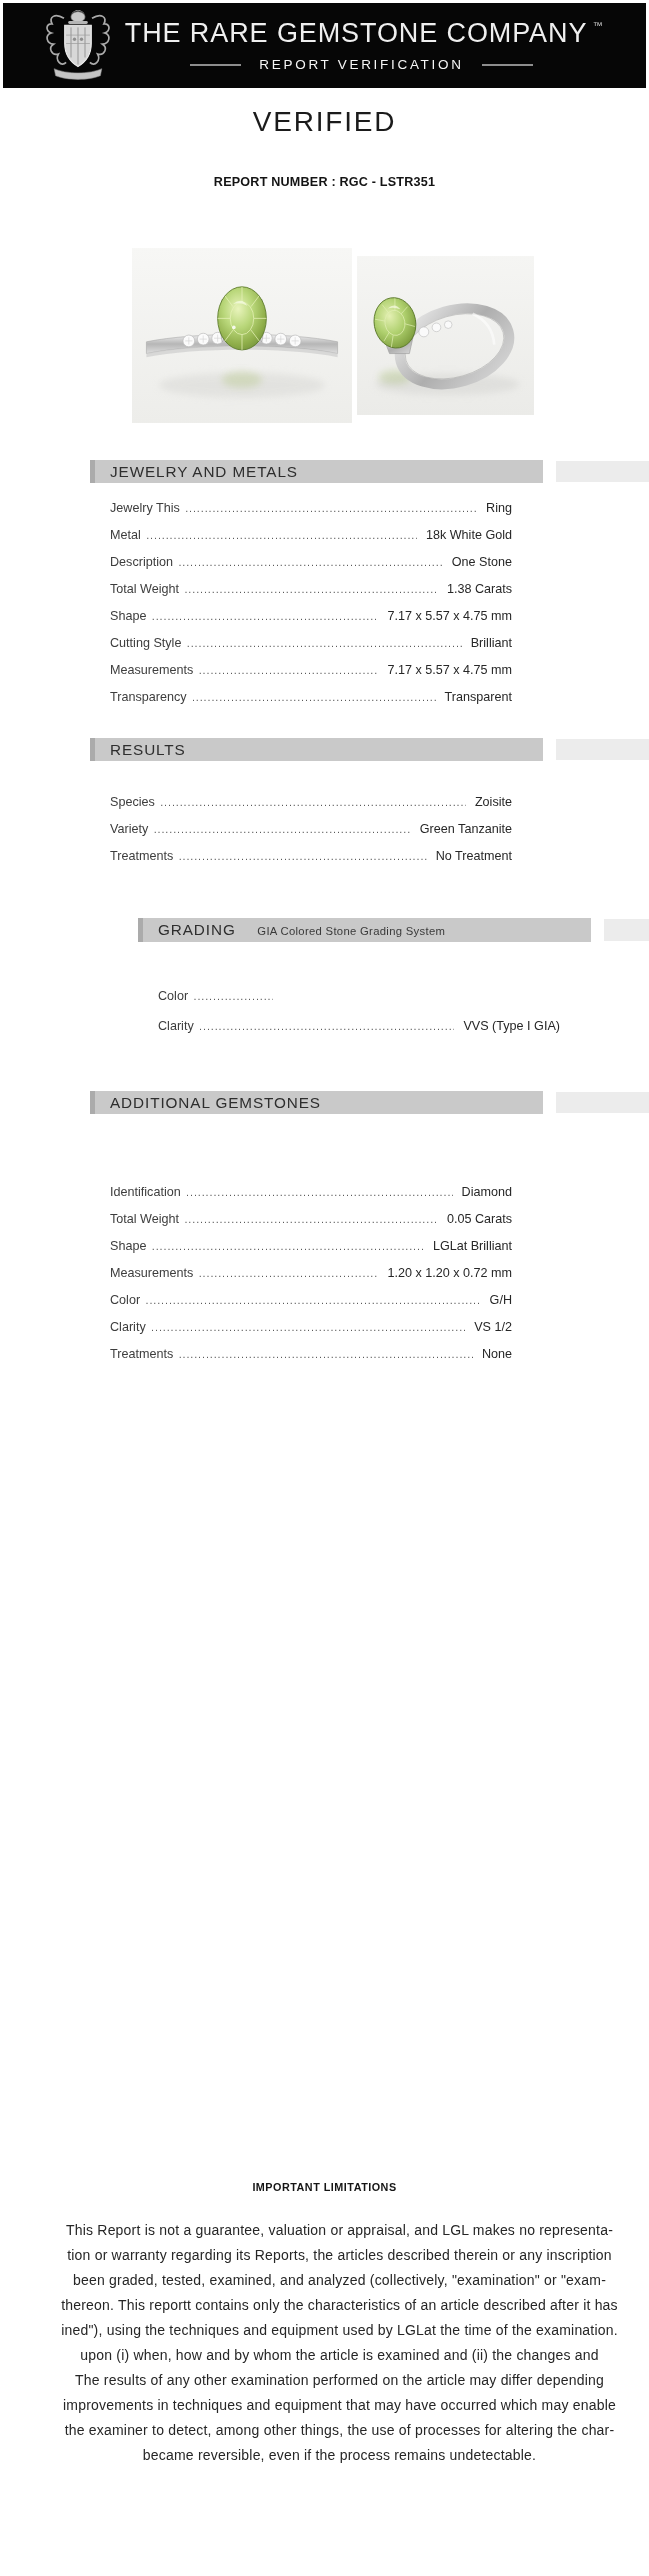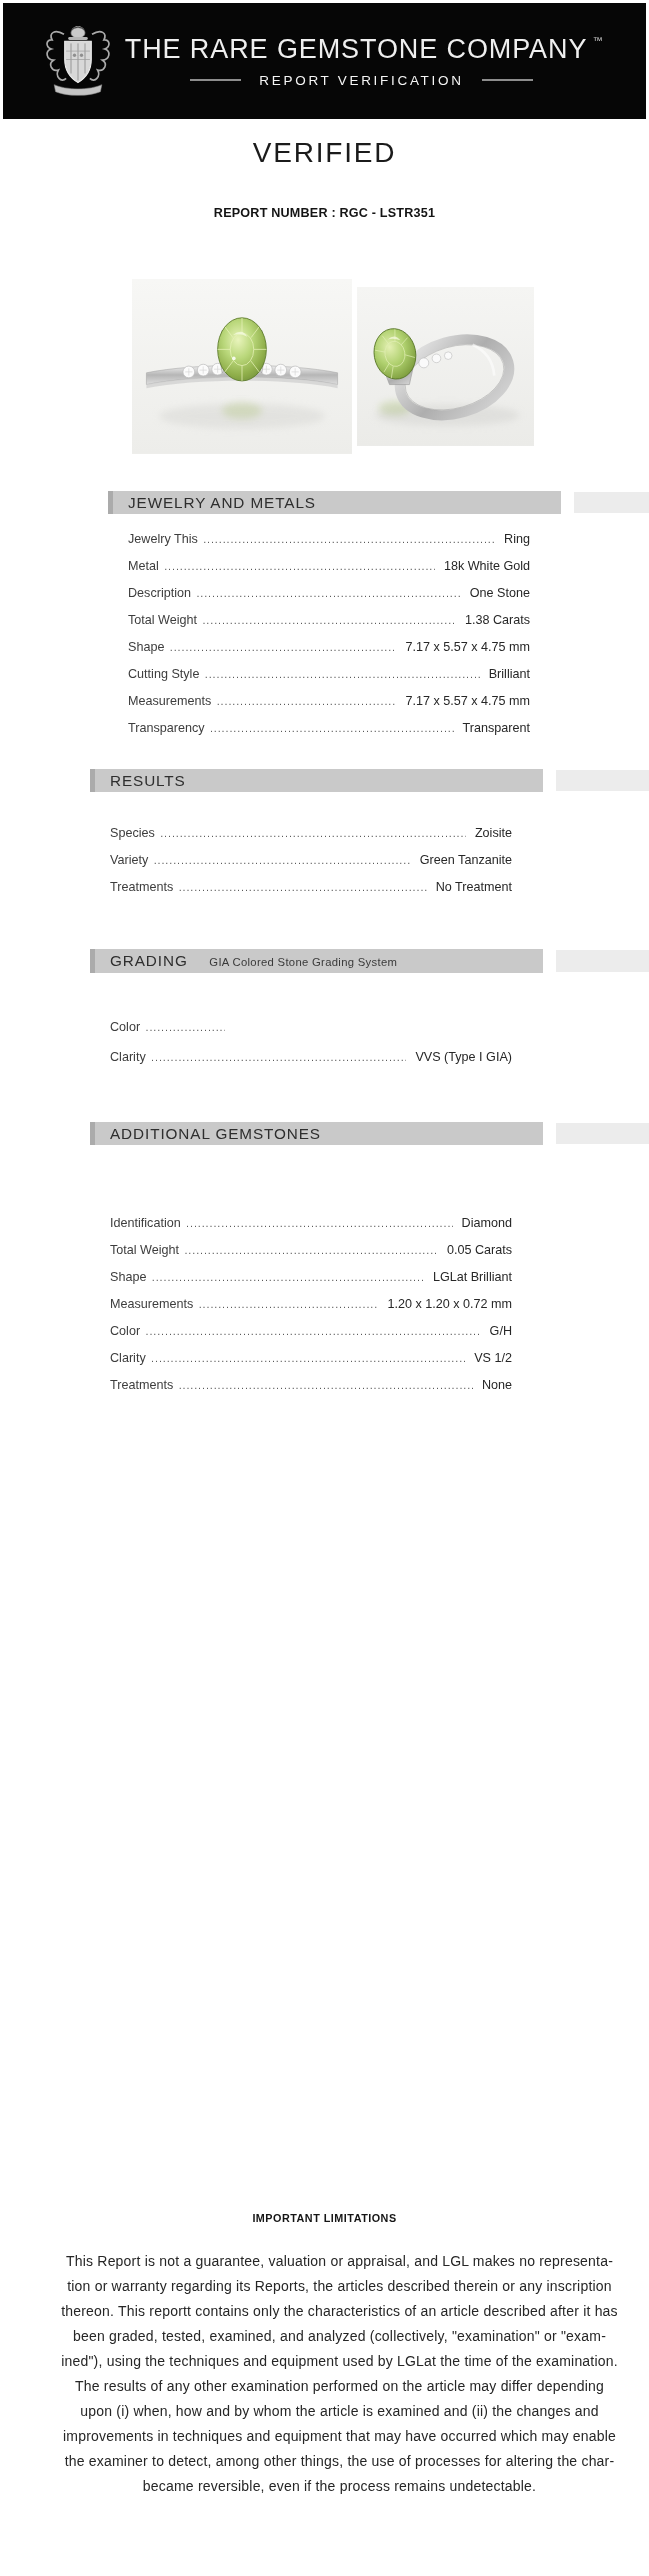--- a/index.html
+++ b/index.html
@@ -1,20 +1,20 @@
 <!DOCTYPE html>
 <html style="font-size:14.4px"><head>
 <meta charset="utf-8">
 <style>
   html,body { margin:0; padding:0; background:#ffffff; }
   body { width:649px; font-family:"Liberation Sans", sans-serif; color:#2f2f2f; }
   .page { width:649px; min-height:2576px; background:#fff; box-sizing:border-box; padding-bottom:54px; }
 
   
-  .hdr { margin:2.7px 2.7px 0 2.7px; height:116px; background:#060606; display:flex; align-items:center; }
+  .hdr { margin:2.7px 2.7px 0 2.7px; height:85px; background:#060606; display:flex; align-items:center; }
   .hdr .crest { margin-left:40px; flex:0 0 auto; }
   .hdr .head-text { flex:1 1 auto; display:flex; flex-direction:column; align-items:center; margin-right:36px; }
   .company-line { color:#efefef; font-size:27px; letter-spacing:0.9px; white-space:nowrap; font-weight:400; }
   .company-line .tm { font-size:10px; vertical-align:top; position:relative; top:1.8px; left:5.4px; color:#cfcfcf; }
   .subtitle-line { margin-top:8px; display:flex; align-items:center; gap:18px; }
   .subtitle-line .hline { width:51px; height:1.8px; background:#8d8d8d; }
   .subtitle-line .sub { color:#f5f5f5; font-size:13.5px; letter-spacing:2.7px; white-space:nowrap; }
 
   
   .verified { margin:18px 0 0 0; text-align:center; font-size:28px; letter-spacing:1.8px; font-weight:400; color:#1b1b1b; line-height:32px; }
@@ -34,23 +34,23 @@
   .rows { margin-left:110px; width:402px; }
   .row { display:flex; align-items:baseline; height:27px; line-height:27px; font-size:12.6px; }
   .row .lbl { white-space:nowrap; color:#3d3d3d; }
   .row .dots { flex:1 1 auto; overflow:hidden; white-space:nowrap; margin:0 9px 0 5.4px; color:#5a5a5a; font-size:10.8px; letter-spacing:0.9px; }
   .row .val { white-space:nowrap; color:#272727; }
   .row.multiline { align-items:flex-start; height:auto; }
   .row.multiline .dots { flex:0 0 79px; }
   .row.multiline .val-lines { margin-left:41px; }
   .row.multiline .val-lines div { white-space:nowrap; color:#272727; }
 
-  .sec-0 { margin-top:37px;padding-left:18px; } .sec-0 .rows { margin-top:11.7px; }
+  .sec-0 { margin-top:37px; } .sec-0 .rows { margin-top:11.7px; }
   .sec-1 { margin-top:27px; } .sec-1 .rows { margin-top:28px; }
-  .sec-2 { margin-top:48px; } .sec-2 .rows { margin-top:39px; }
+  .sec-2 { margin-top:48px;padding-left:48px; } .sec-2 .rows { margin-top:39px; }
   .sec-2 .row { height:30px; line-height:30px; }
   .sec-2 .row.multiline { height:auto; }
   .sec-3 { margin-top:50px; } .sec-3 .rows { margin-top:65px; }
 
   
   .limitations { margin-top:812px; text-align:center; }
   .limitations h2 { margin:0 0 23.5px 0; font-size:10.8px; font-weight:700; letter-spacing:0.5px; color:#151515; line-height:14.4px; }
   .limitations .line { font-size:14px; color:#262626; line-height:25px; letter-spacing:0.2px;padding-left:30px; }
 </style>
 </head>
@@ -332,25 +332,25 @@
           </div>
         </div>
   </section>
 </div>
 
   <section class="limitations">
     <h2>IMPORTANT LIMITATIONS</h2>
     <div id="limitations-lines">
         <div class="line">This Report is not a guarantee, valuation or appraisal, and LGL makes no representa-</div>
         <div class="line">tion or warranty regarding its Reports, the articles described therein or any inscription</div>
+        <div class="line">been graded, tested, examined, and analyzed (collectively, "examination" or "exam-</div>
         <div class="line">thereon. This reportt contains only the characteristics of an article described after it has</div>
-        <div class="line">been graded, tested, examined, and analyzed (collectively, "examination" or "exam-</div>
         <div class="line">ined"), using the techniques and equipment used by LGLat the time of the examination.</div>
+        <div class="line">upon (i) when, how and by whom the article is examined and (ii) the changes and</div>
         <div class="line">The results of any other examination performed on the article may differ depending</div>
-        <div class="line">upon (i) when, how and by whom the article is examined and (ii) the changes and</div>
         <div class="line">improvements in techniques and equipment that may have occurred which may enable</div>
         <div class="line">the examiner to detect, among other things, the use of processes for altering the char-</div>
         <div class="line">became reversible, even if the process remains undetectable.</div>
       </div>
   </section>
 
 </div>
 
 
 </body></html>

